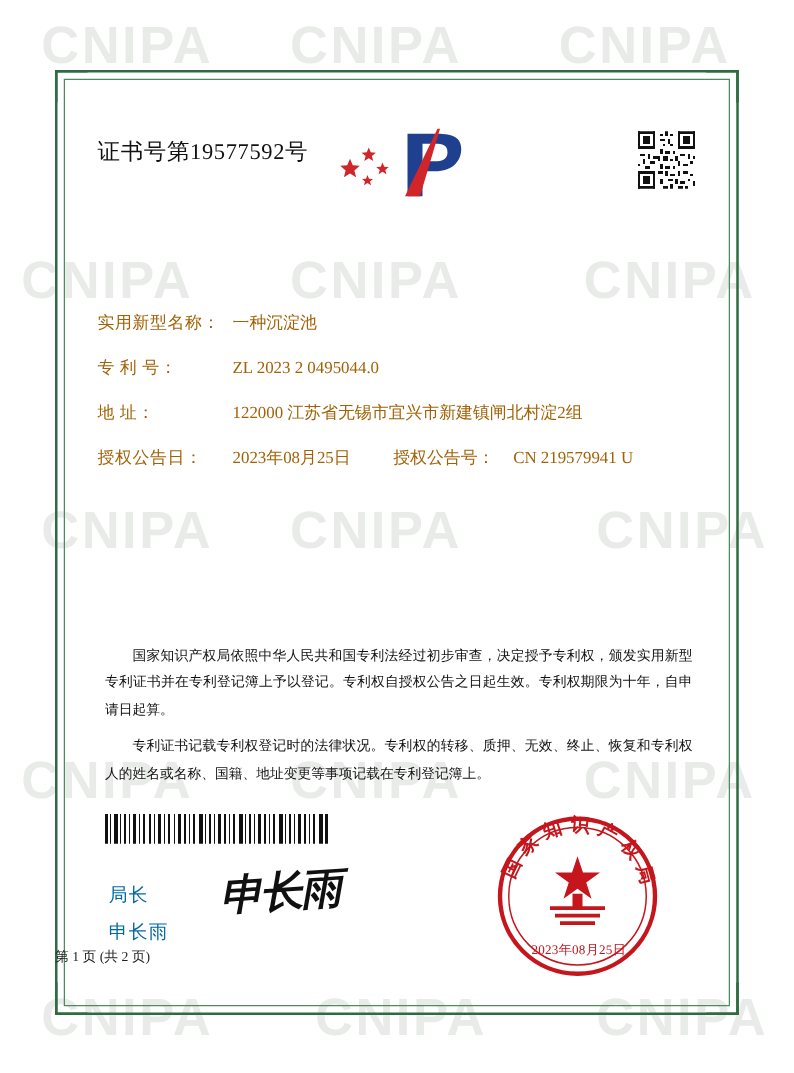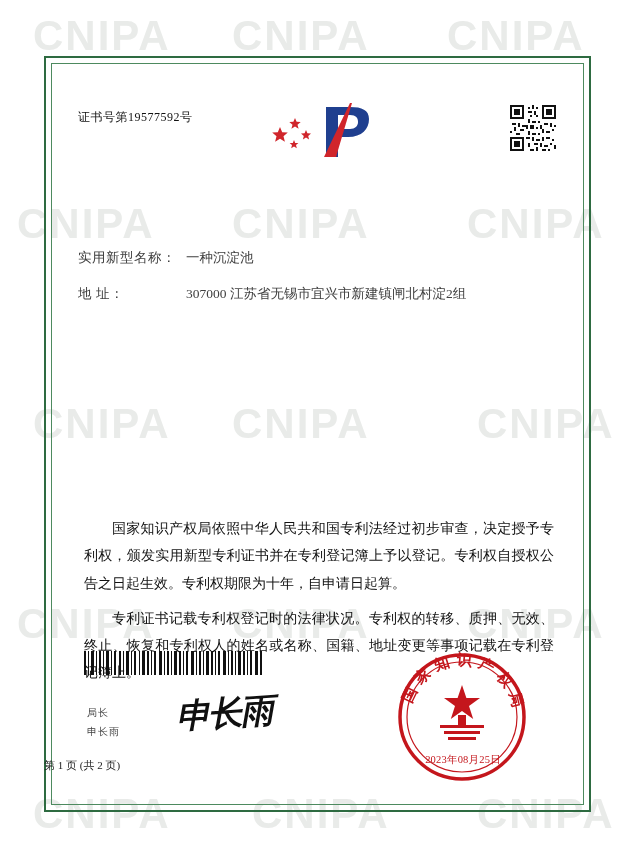--- a/index.html
+++ b/index.html
@@ -90,21 +90,21 @@
     top: 63px;
     width: 533px;
     height: 742px;
     z-index: 3;
   }
 
   .cert-no {
     position: absolute;
     left: 27px;
     top: 46px;
-    font-size: 12px;
+    font-size: 18px;
     letter-spacing: 0.5px;
     color: #111;
   }
 
   
   .logo {
     position: absolute;
     left: 215px;
     top: 38px;
     width: 110px;
@@ -136,21 +136,21 @@
   .fields {
     position: absolute;
     left: 27px;
     top: 186px;
     width: 480px;
   }
   .field-row {
     position: relative;
     height: 36px;
     font-size: 13.5px;
-    color: #404040;
+    color: #a16207;
     white-space: nowrap;
   }
   .f-label {
     display: inline-block;
     width: 108px;
     letter-spacing: 0.5px;
   }
   .f-value {
     display: inline-block;
   }
@@ -158,21 +158,21 @@
     display: inline-block;
     width: 96px;
     margin-left: 34px;
   }
 
   .paras {
     position: absolute;
     left: 33px;
     top: 452px;
     width: 470px;
-    font-size: 14px;
+    font-size: 11px;
     line-height: 1.95;
     color: #111;
     text-align: justify;
   }
   .paras p {
     margin: 0 0 8px 0;
     text-indent: 2em;
   }
 
   .barcode {
@@ -180,23 +180,23 @@
     left: 33px;
     top: 588px;
     width: 180px;
     height: 24px;
   }
 
   .sign-block {
     position: absolute;
     left: 36px;
     top: 640px;
-    font-size: 10px;
+    font-size: 15px;
     line-height: 1.9;
-    color: #404040;
+    color: #0369a1;
     letter-spacing: 1px;
   }
   .signature {
     position: absolute;
     left: 125px;
     top: 628px;
     font-size: 34px;
     font-family: "Liberation Serif", serif;
     font-style: italic;
     font-weight: 700;
@@ -353,21 +353,27 @@
       </g>
     </svg>
   </div>
 
 
   <div class="fields">
     <div class="field-row">
       <span class="f-label">实用新型名称：</span><span class="f-value">一种沉淀池</span>
     </div>
     <div class="field-row">
-      <span class="f-label">地 址：</span><span class="f-value">307000 江苏省无锡市宜兴市新建镇闸北村淀2组</span>
+      <span class="f-label">专 利 号：</span><span class="f-value">ZL 2023 2 0495044.0</span>
+    </div>
+    <div class="field-row">
+      <span class="f-label">地 址：</span><span class="f-value">122000 江苏省无锡市宜兴市新建镇闸北村淀2组</span>
+    </div>
+    <div class="field-row">
+      <span class="f-label">授权公告日：</span><span class="f-value">2023年08月25日</span><span class="f-label2">授权公告号：</span><span class="f-value">CN 219579941 U</span>
     </div>
   </div>
 
   <div class="paras">
     <p>国家知识产权局依照中华人民共和国专利法经过初步审查，决定授予专利权，颁发实用新型专利证书并在专利登记簿上予以登记。专利权自授权公告之日起生效。专利权期限为十年，自申请日起算。</p>
     <p>专利证书记载专利权登记时的法律状况。专利权的转移、质押、无效、终止、恢复和专利权人的姓名或名称、国籍、地址变更等事项记载在专利登记簿上。</p>
   </div>
 
   <div class="barcode">
     <svg width="180" height="24" viewBox="0 0 180 24" shape-rendering="crispEdges">

